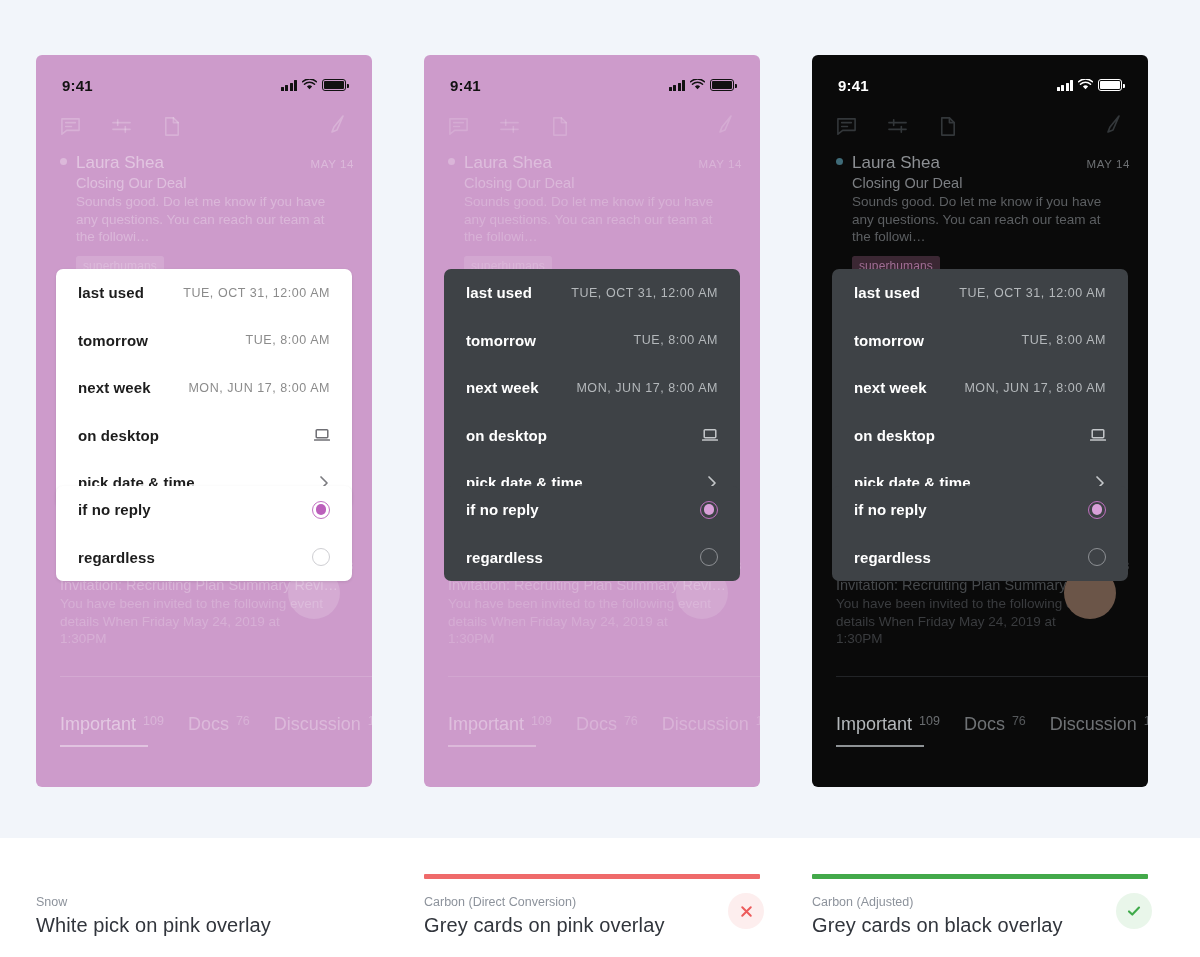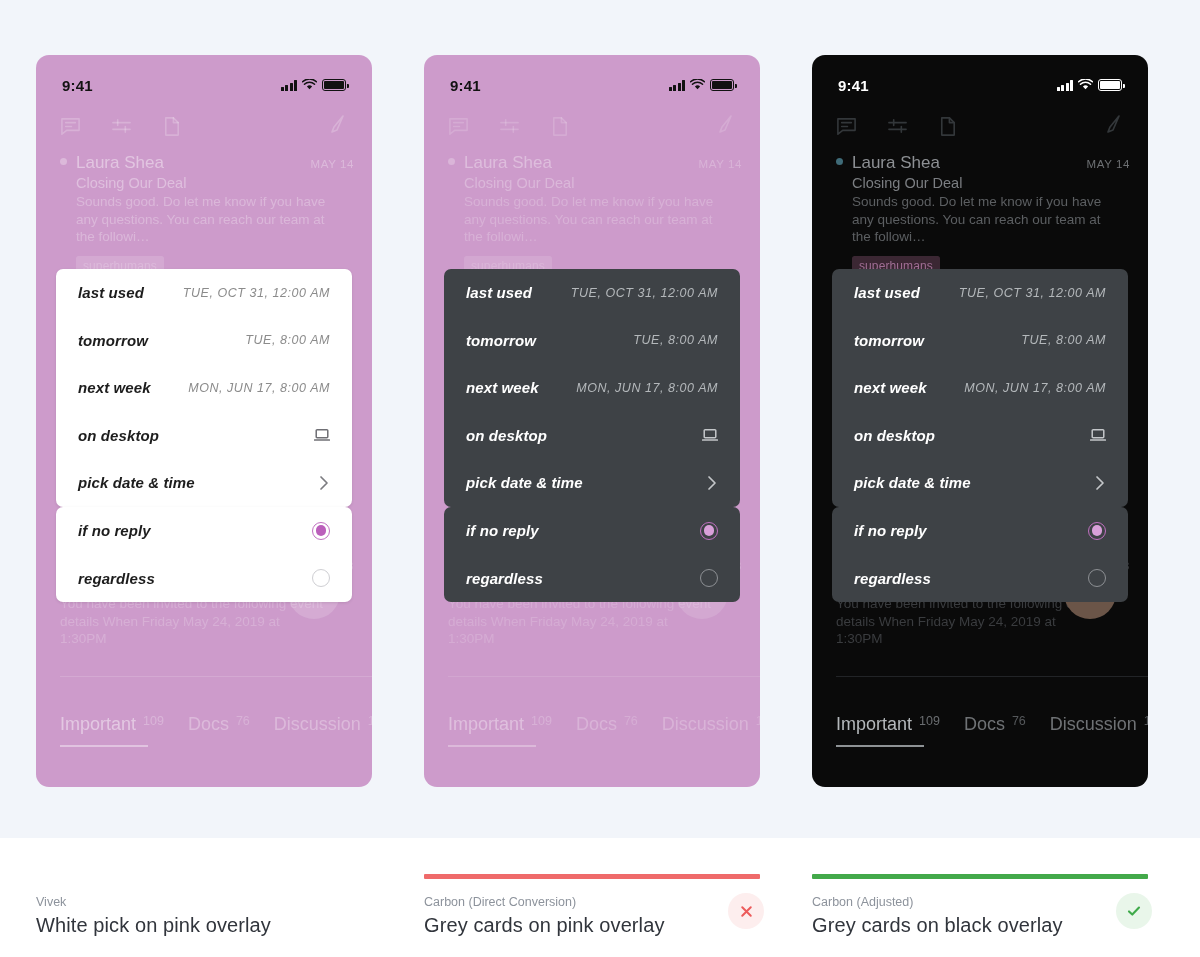--- a/index.html
+++ b/index.html
@@ -13,21 +13,21 @@
 
   .phones-area {
     position: absolute; left: 0; top: 0; width: 1200px; height: 838px;
     background: #f2f5fa;
   }
 
   .phone {
     position: absolute;
     width: 336px; height: 732px;
     top: 55px;
-    border-radius: 13px;
+    border-radius: 6px;
     overflow: hidden;
   }
   .phone-1 { left: 36px; }
   .phone-2 { left: 424px; }
   .phone-3 { left: 812px; }
 
   
   .screen { position: absolute; inset: 0; }
   .screen.pink  { background: #cd9bcb; }
   .screen.black { background: #0a0a0a; }
@@ -80,25 +80,25 @@
 
   
   .remind {
     position: absolute; left: 0; right: 0; top: 237px;
     display: flex; align-items: center; justify-content: center; gap: 9px;
     font-size: 16px; font-weight: bold; color: #fff;
   }
   .remind svg { flex: 0 0 auto; }
 
   
-  .card { position: absolute; left: 20px; right: 20px; border-radius: 7px; font-style: italic; }
+  .card { position: absolute; left: 20px; right: 20px; border-radius: 7px; }
   .card.white { background: #ffffff; box-shadow: 0 1px 3px rgba(0,0,0,.10); }
   .card.grey  { background: #3e4246; }
   .card-a { top: 214px; }
-  .card-b { top: 452px; }
+  .card-b { top: 431px; }
   .row {
     display: flex; align-items: center; padding: 0 22px;
     height: 47.5px; font-size: 15px;
   }
   .row .label { font-weight: bold; letter-spacing: .1px; }
   .row .value { margin-left: auto; font-size: 12.5px; letter-spacing: .55px; }
   .row .glyph { margin-left: auto; display: flex; align-items: center; }
   .txt-dark  { color: #1d1d1d; }
   .txt-light { color: #ffffff; }
   .val-dark  { color: #8b8b8b; }
@@ -599,21 +599,21 @@
       </div>
     </div>
 
   </div>
 
   <div class="captions">
 
     <div class="caption cap-1">
       <div class="cap-bar none"></div>
       <div class="cap-body">
-        <div class="cap-kicker">Vivek</div>
+        <div class="cap-kicker">Snow</div>
         <div class="cap-title">White pick on pink overlay</div>
       </div>
     </div>
 
     <div class="caption cap-3">
       <div class="cap-bar" style="background:#43a94a"></div>
       <div class="cap-body">
         <div class="cap-kicker">Carbon (Adjusted)</div>
         <div class="cap-title">Grey cards on black overlay</div>
         <div class="cap-mark good">

